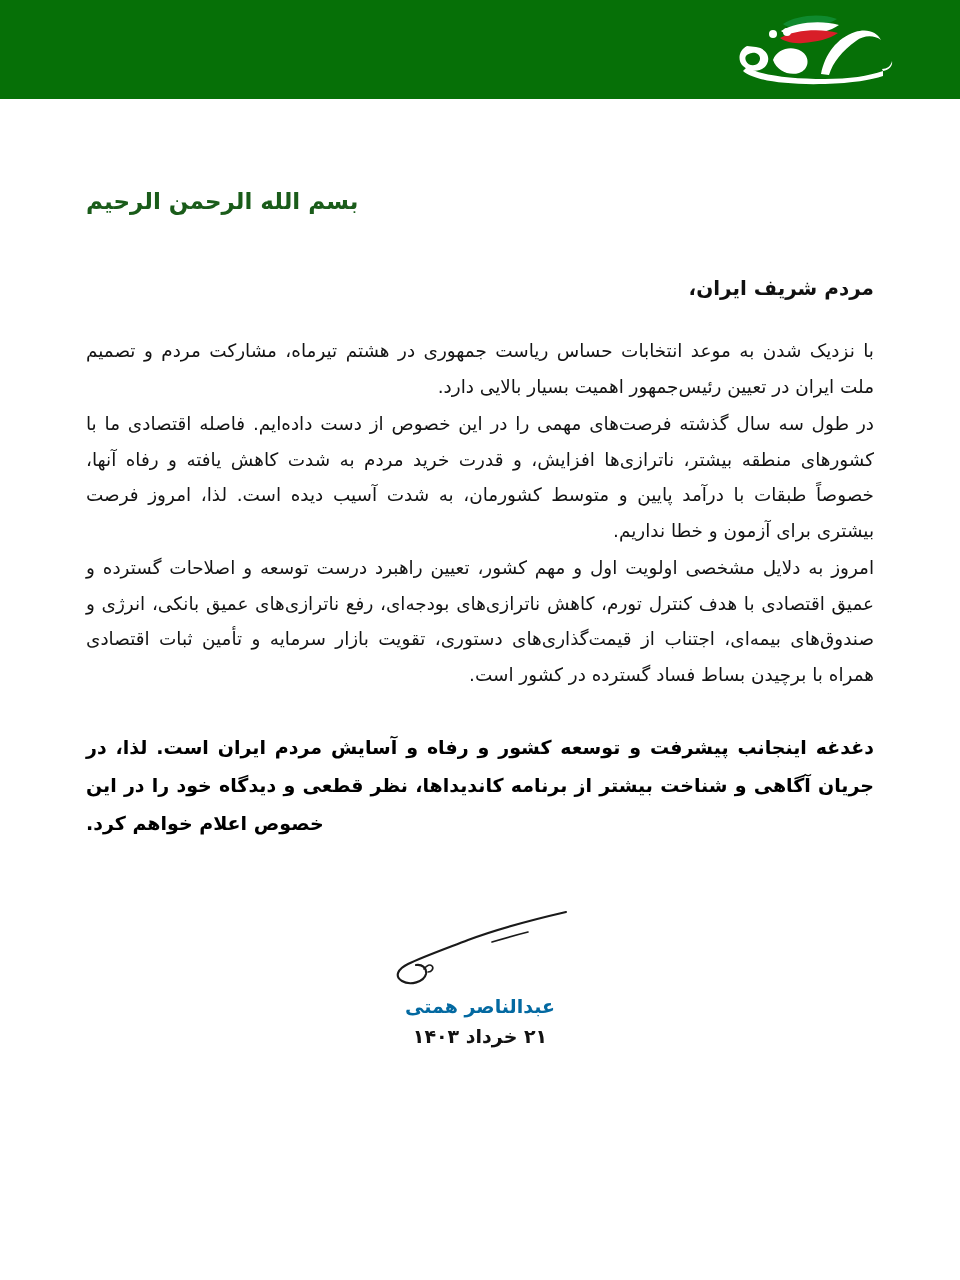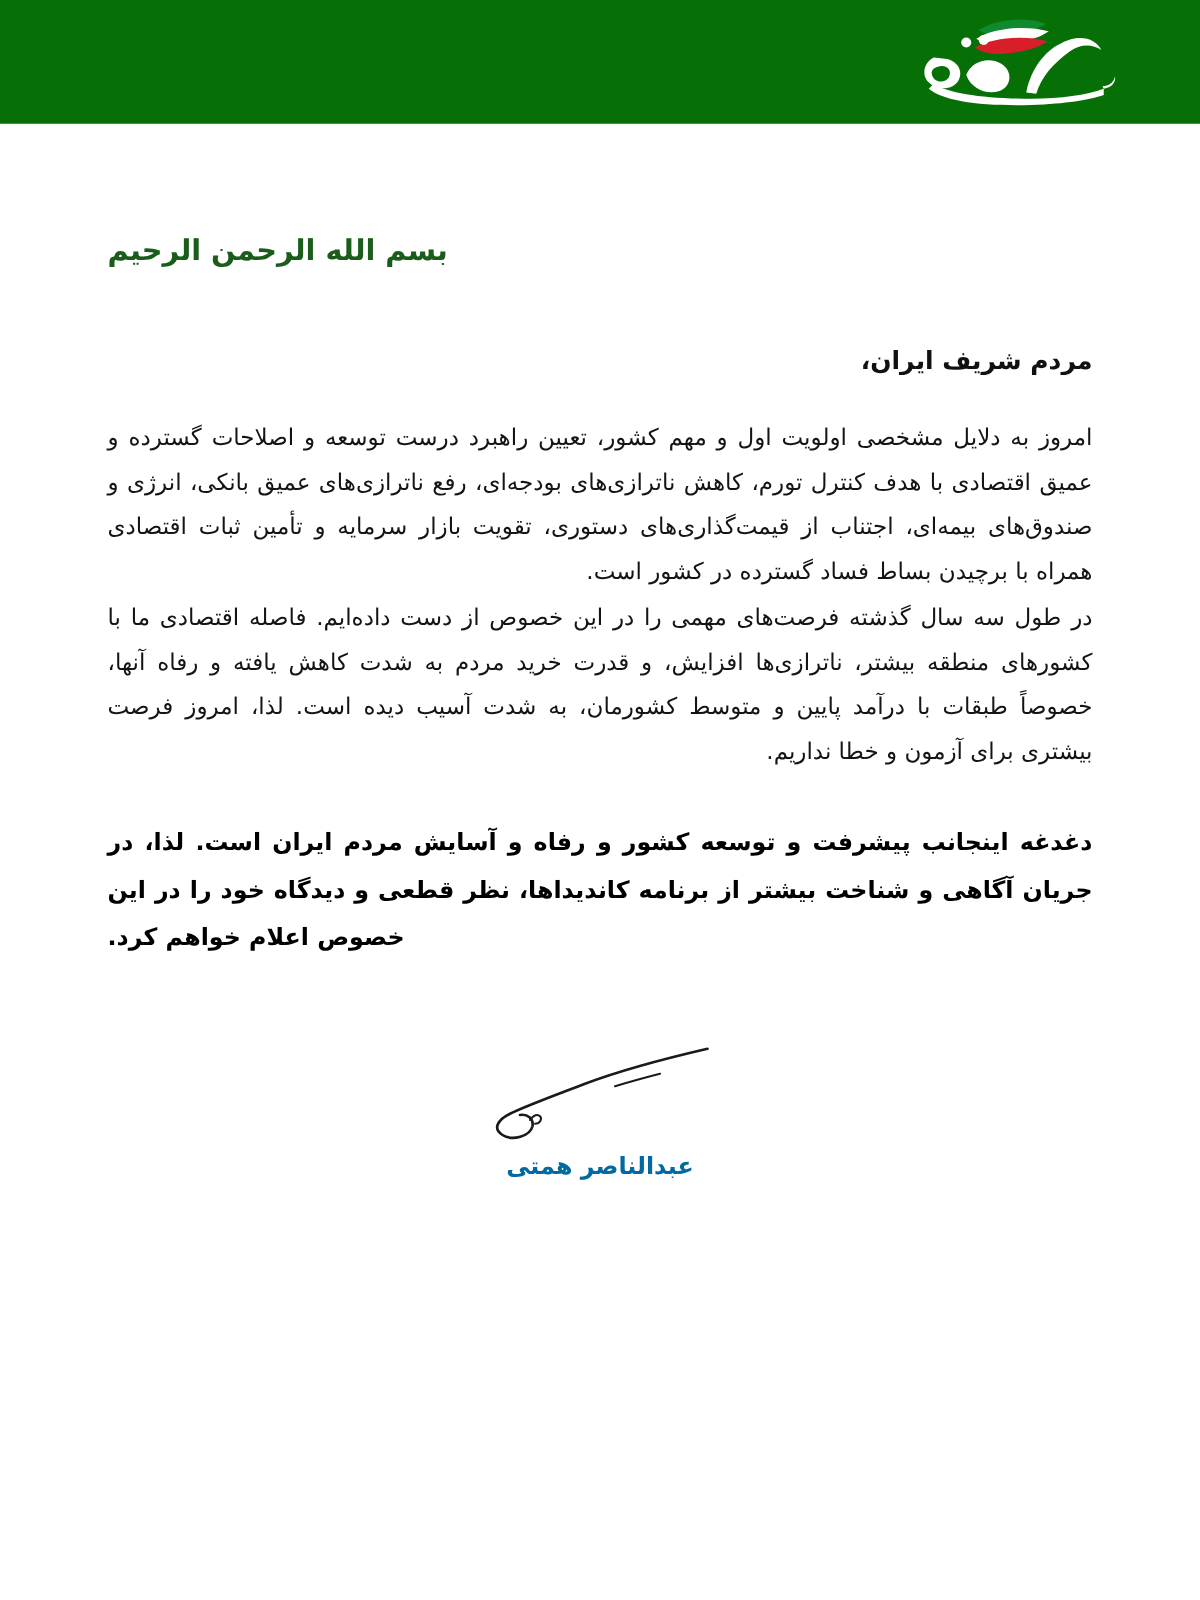--- a/index.html
+++ b/index.html
@@ -152,29 +152,31 @@
   </div>
 </div>
 
 <div class="letter">
 
   <div class="basmala">بسم الله الرحمن الرحیم</div>
 
   <div class="salutation">مردم شریف ایران،</div>
 
   <div class="body-block">
+    <p class="para">با نزدیک شدن به موعد انتخابات حساس ریاست جمهوری در هشتم تیرماه، مشارکت مردم و تصمیم ملت ایران در تعیین رئیس‌جمهور اهمیت بسیار بالایی دارد.</p>
+    <p class="para">در طول سه سال گذشته فرصت‌های مهمی را در این خصوص از دست داده‌ایم. فاصله اقتصادی ما با کشورهای منطقه بیشتر، ناترازی‌ها افزایش، و قدرت خرید مردم به شدت کاهش یافته و رفاه آنها، خصوصاً طبقات با درآمد پایین و متوسط کشورمان، به شدت آسیب دیده است. لذا، امروز فرصت بیشتری برای آزمون و خطا نداریم.</p>
     <p class="para">امروز به دلایل مشخصی اولویت اول و مهم کشور، تعیین راهبرد درست توسعه و اصلاحات گسترده و عمیق اقتصادی با هدف کنترل تورم، کاهش ناترازی‌های بودجه‌ای، رفع ناترازی‌های عمیق بانکی، انرژی و صندوق‌های بیمه‌ای، اجتناب از قیمت‌گذاری‌های دستوری، تقویت بازار سرمایه و تأمین ثبات اقتصادی همراه با برچیدن بساط فساد گسترده در کشور است.</p>
-    <p class="para">در طول سه سال گذشته فرصت‌های مهمی را در این خصوص از دست داده‌ایم. فاصله اقتصادی ما با کشورهای منطقه بیشتر، ناترازی‌ها افزایش، و قدرت خرید مردم به شدت کاهش یافته و رفاه آنها، خصوصاً طبقات با درآمد پایین و متوسط کشورمان، به شدت آسیب دیده است. لذا، امروز فرصت بیشتری برای آزمون و خطا نداریم.</p>
     <p class="para-bold">دغدغه اینجانب پیشرفت و توسعه کشور و رفاه و آسایش مردم ایران است. لذا، در جریان آگاهی و شناخت بیشتر از برنامه کاندیداها، نظر قطعی و دیدگاه خود را در این خصوص اعلام خواهم کرد.</p>
   </div>
 
   <div class="sign-area">
     <svg class="signature-svg" viewBox="0 0 200 86" xmlns="http://www.w3.org/2000/svg">
       <g fill="none" stroke="#1a1a1a" stroke-linecap="round" stroke-linejoin="round">
         <path d="M186 10 C160 16, 120 26, 88 38 C62 48, 40 56, 28 62 C18 67, 14 74, 22 79 C30 84, 44 80, 46 72 C47 66, 42 62, 36 63" stroke-width="2.1"></path>
         <path d="M148 30 C136 33, 122 37, 112 40" stroke-width="1.7"></path>
         <path d="M44 67 C47 63, 50 62, 52 64 C54 66, 52 70, 48 70" stroke-width="1.6"></path>
       </g>
     </svg>
     <div class="signer-name">عبدالناصر همتی</div>
+    <div class="signer-date">۲۱ خرداد ۱۴۰۳</div>
   </div>
 
 </div>
 
 </body></html>

